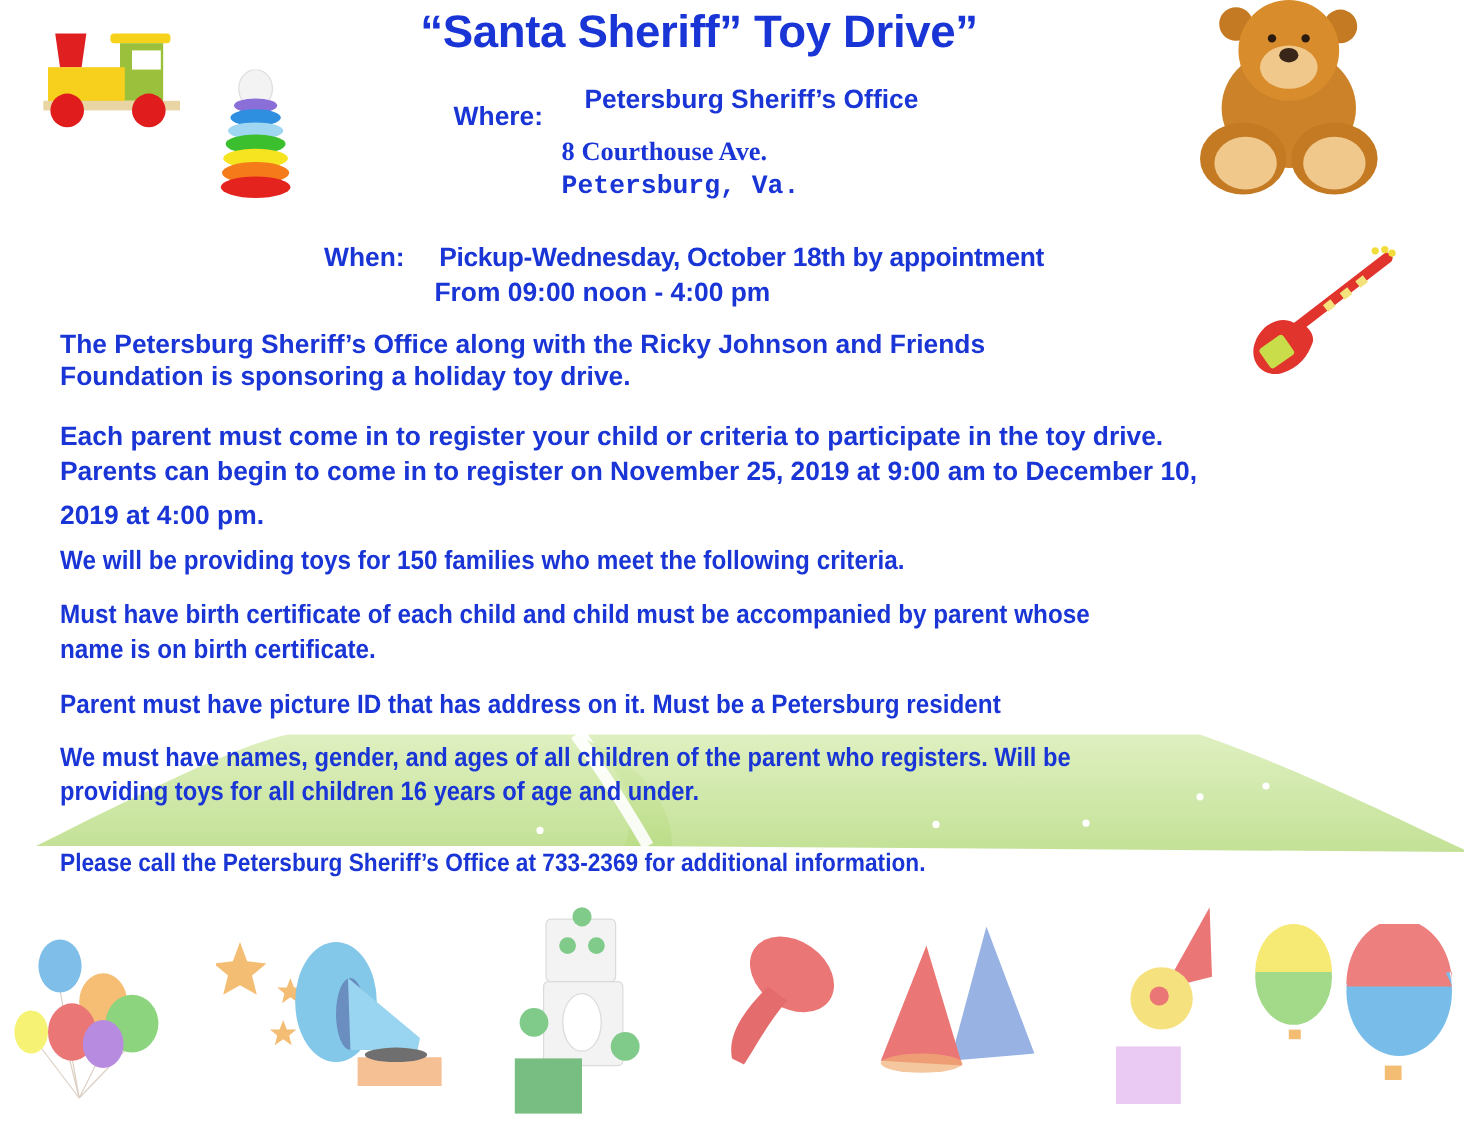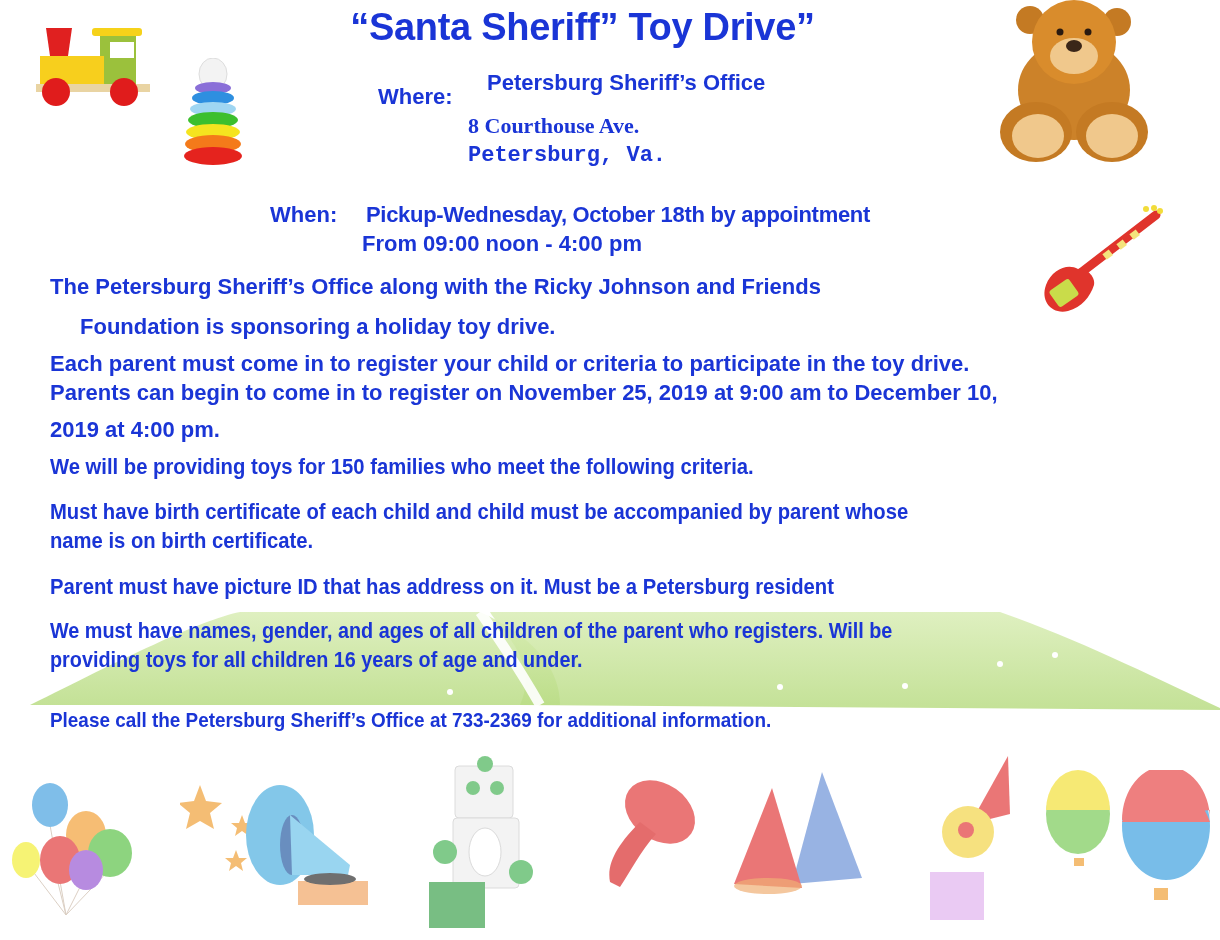--- a/index.html
+++ b/index.html
@@ -45,21 +45,21 @@
 <div class="txt" style="left:378px; top:82px;">Where:</div>
 <div class="txt" style="left:475px; top:68px;margin-left:12px;">Petersburg Sheriff’s Office</div>
 <div class="txt" style="left:468px; top:111px;font-family:Liberation Serif, serif;">8 Courthouse Ave.</div>
 <div class="txt" style="left:468px; top:141px;font-family:Liberation Mono, monospace;">Petersburg, Va.</div>
 
 <div class="txt" style="left:270px; top:200px;">When:</div>
 <div class="txt" style="left:366px; top:200px; letter-spacing:-0.3px;">Pickup-Wednesday, October 18th by appointment</div>
 <div class="txt" style="left:362px; top:229px;">From 09:00 noon - 4:00 pm</div>
 
 <div class="body-txt" style="top:272px;text-align:right;">The Petersburg Sheriff’s Office along with the Ricky Johnson and Friends</div>
-<div class="body-txt" style="top:312px;margin-left:30px;">Foundation is sponsoring a holiday toy drive.</div>
+<div class="body-txt" style="top:299px;">Foundation is sponsoring a holiday toy drive.</div>
 
 <div class="body-txt" style="top:349px;">Each parent must come in to register your child or criteria to participate in the toy drive.</div>
 <div class="body-txt" style="top:378px;">Parents can begin to come in to register on November 25, 2019 at 9:00 am to December 10,</div>
 <div class="body-txt" style="top:415px;">2019 at 4:00 pm.</div>
 
 <div class="body-txt narrow" style="top:452px; transform:scaleX(0.92);">We will be providing toys for 150 families who meet the following criteria.</div>
 
 <div class="body-txt narrow" style="top:497px; transform:scaleX(0.92);">Must have birth certificate of each child and child must be accompanied by parent whose</div>
 <div class="body-txt narrow" style="top:526px; transform:scaleX(0.92);">name is on birth certificate.</div>
 

